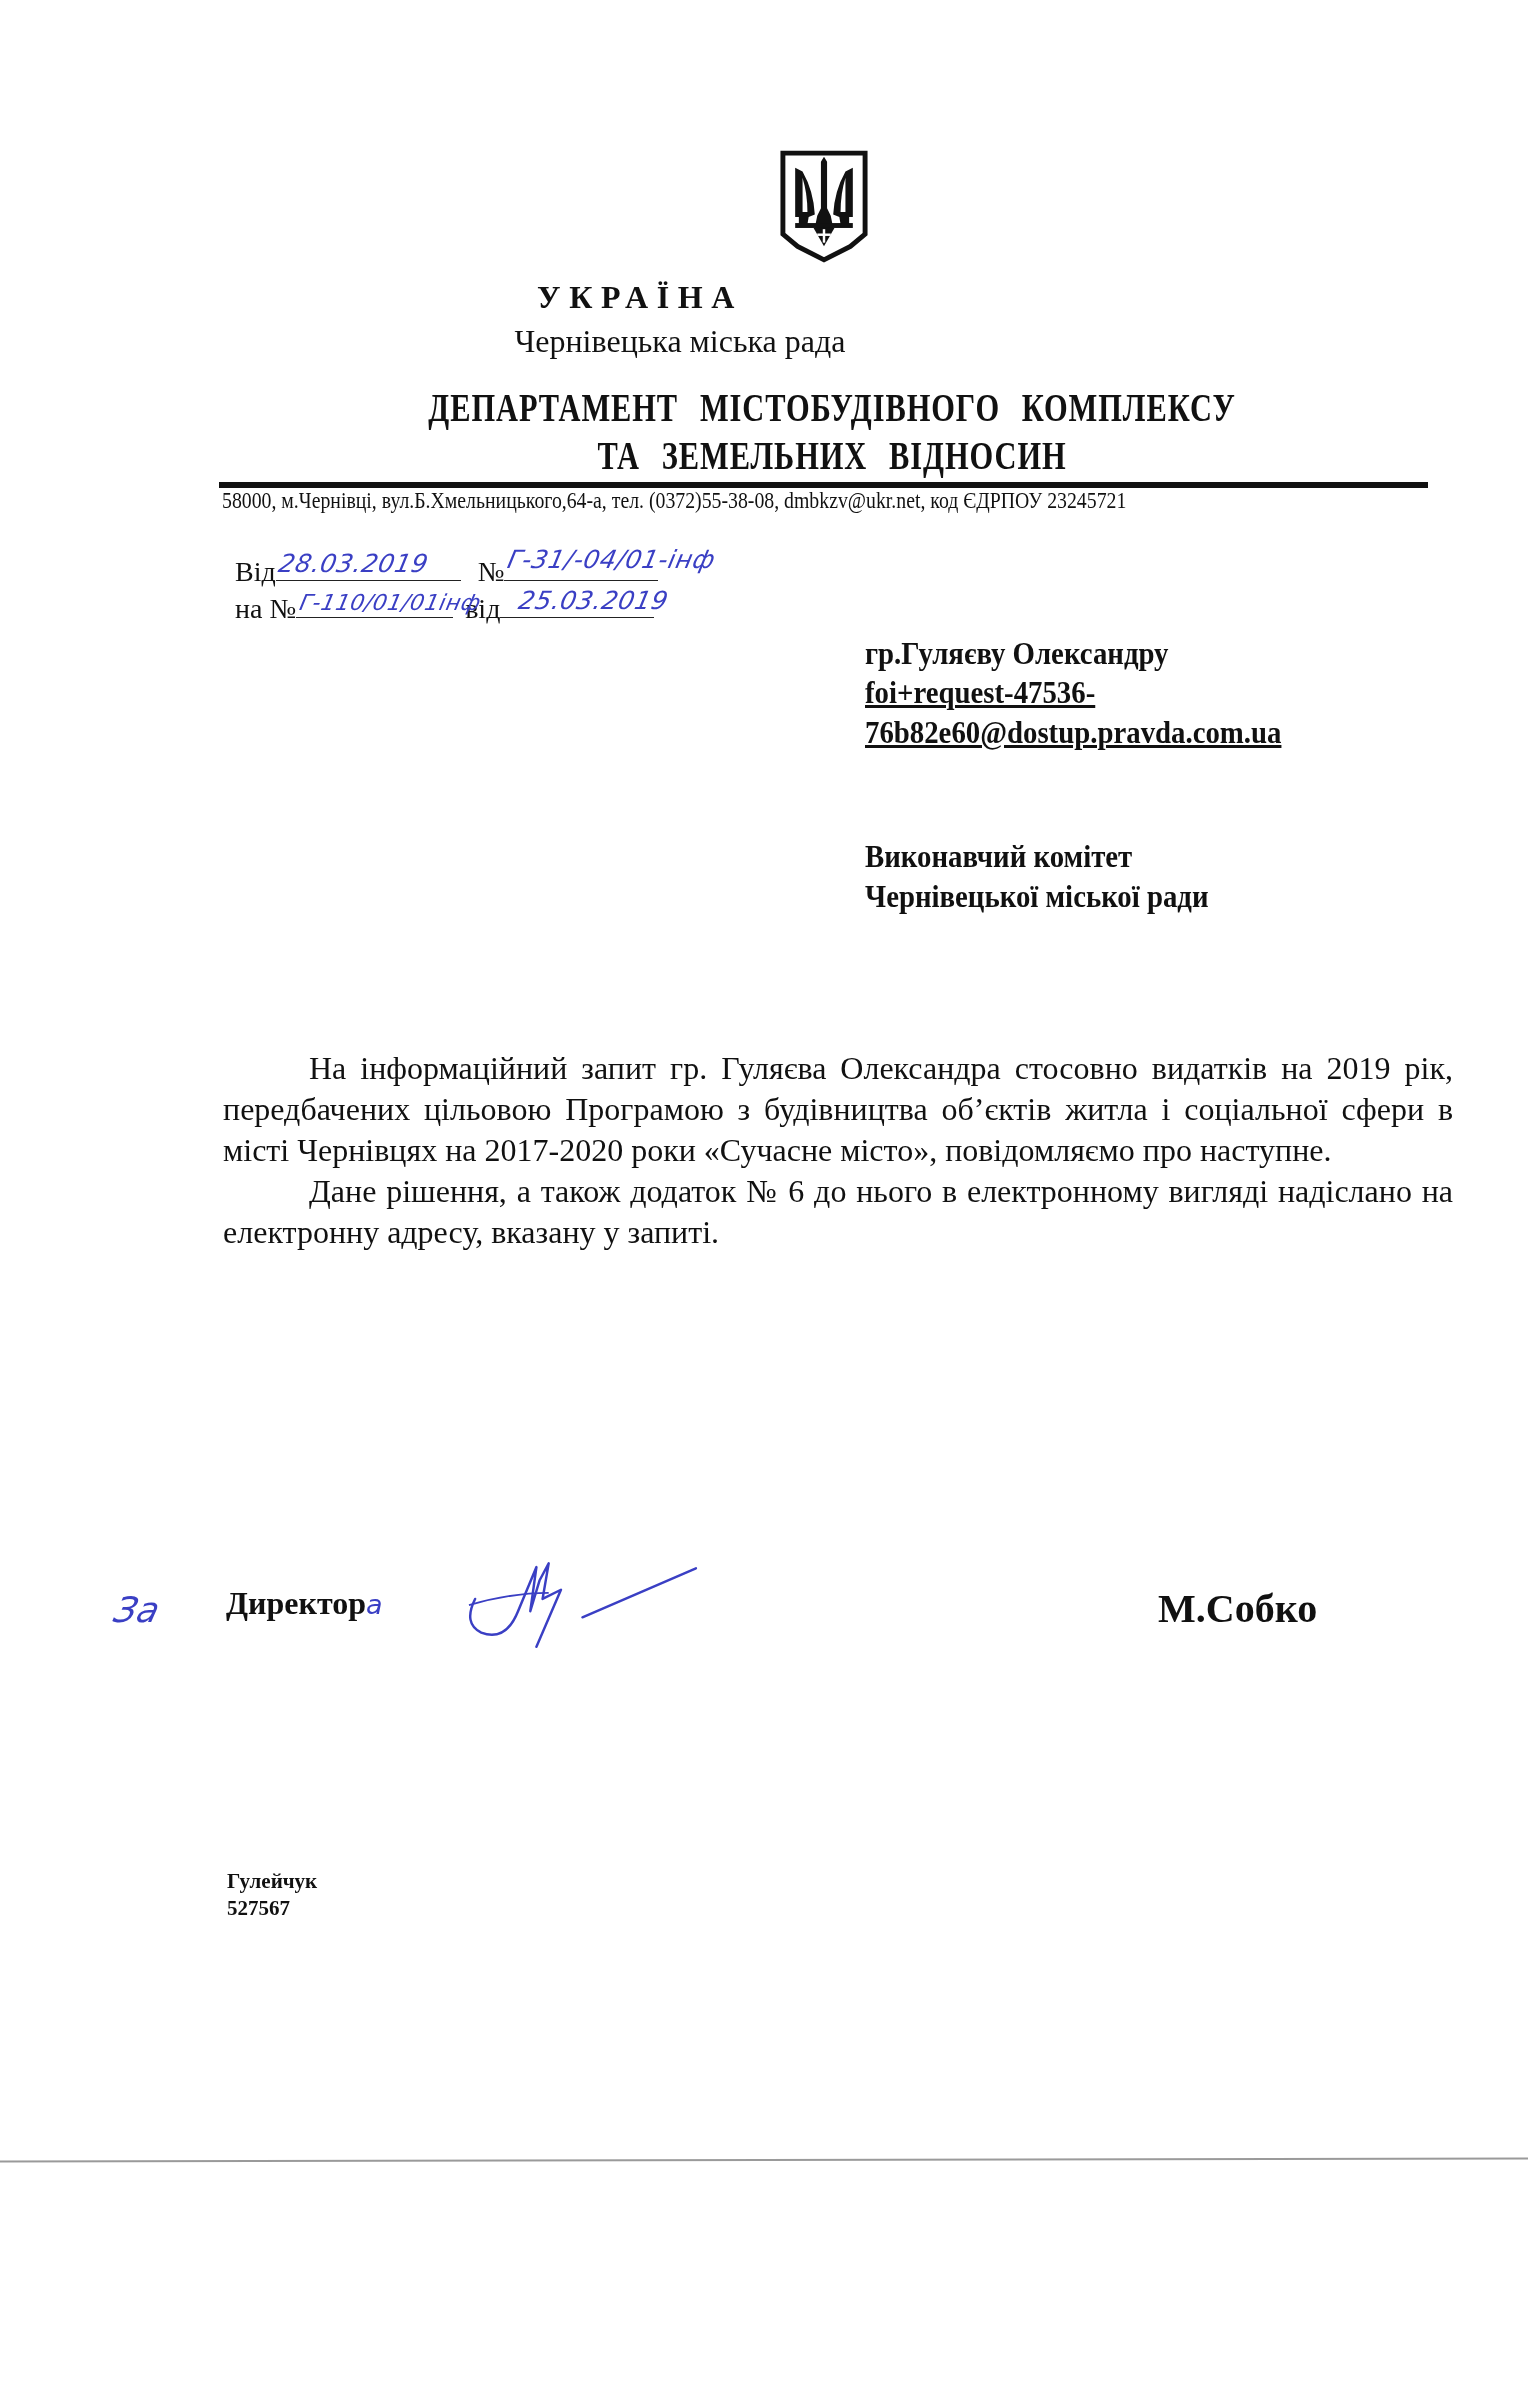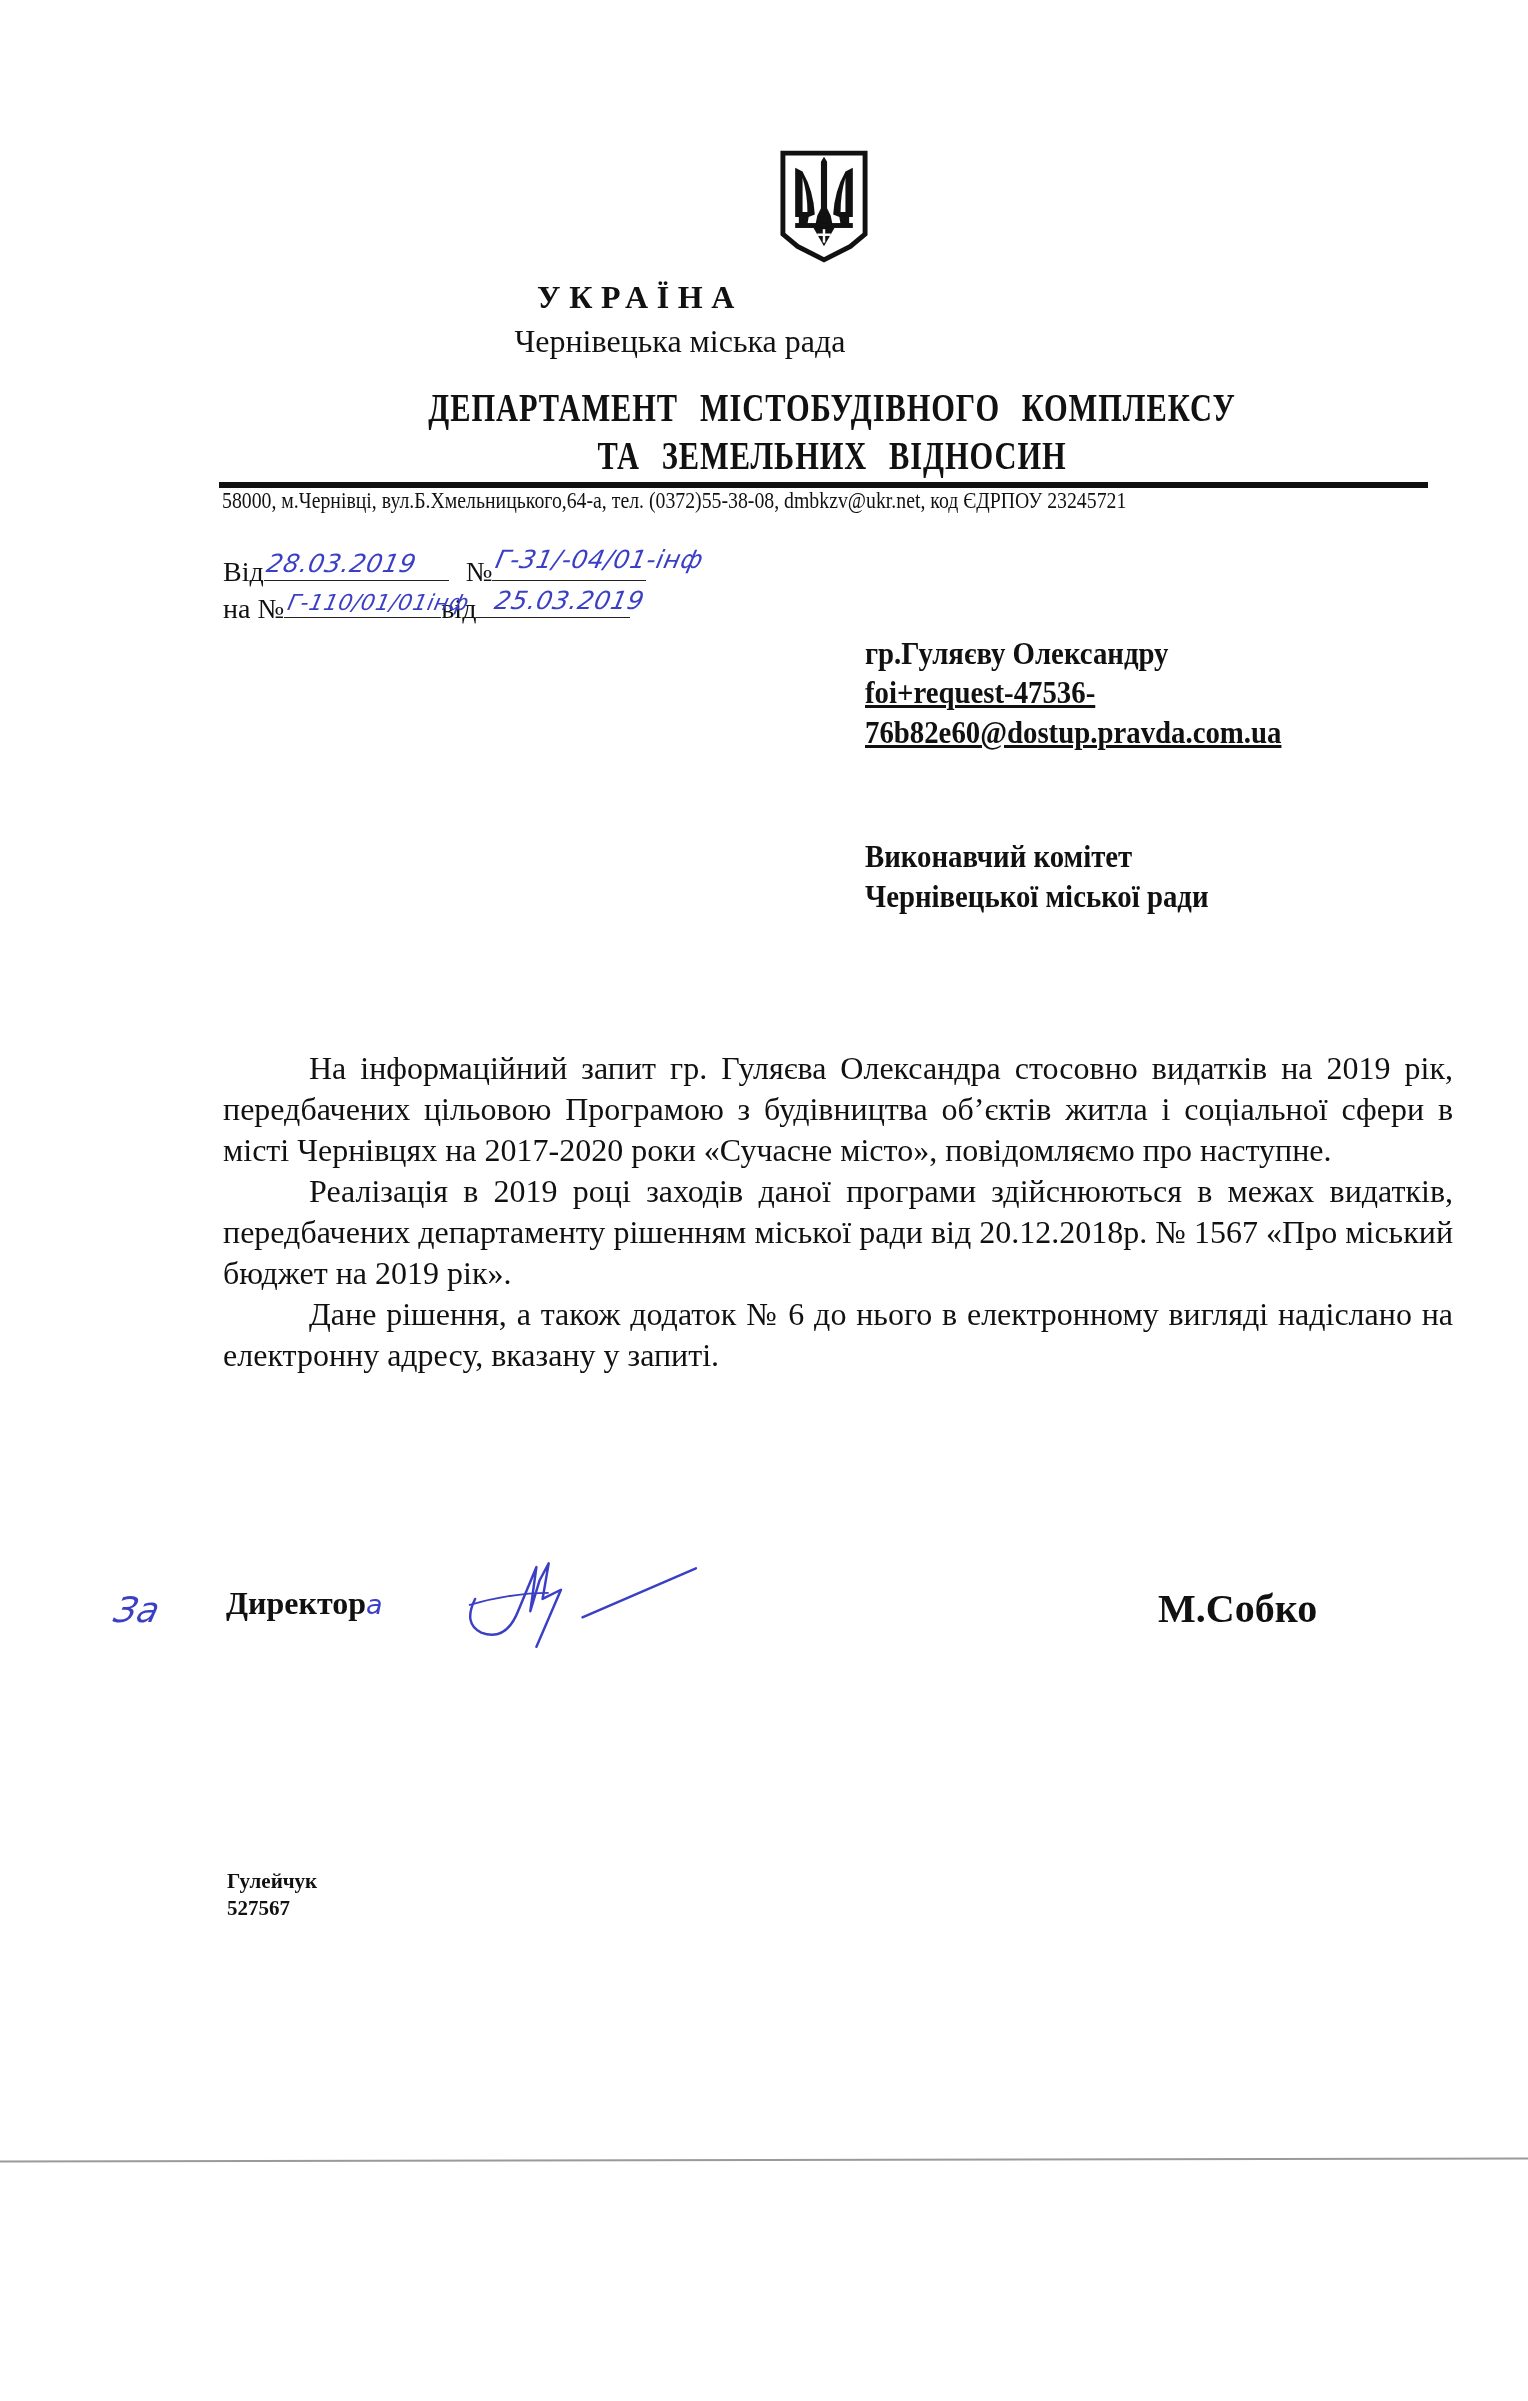--- a/index.html
+++ b/index.html
@@ -12,21 +12,21 @@
   .hdr-country { left:0; width:1280px; top:279px; text-align:center; font-size:32px; font-weight:bold; letter-spacing:8.6px; }
   .hdr-council { left:0; width:1360px; top:323px; text-align:center; font-size:32px; }
   .hdr-dept { left:222px; width:1220px; text-align:center; font-size:39px; font-weight:bold;
               transform:scaleX(0.78); transform-origin:center; letter-spacing:1.2px; word-spacing:17px; }
   .hdr-dept.l1 { top:385px; }
   .hdr-dept.l2 { top:433px; }
   .rule-top { left:219px; width:1209px; top:482px; height:5.5px; background:#111; }
   .hdr-address { left:222px; width:1208px; top:488px; font-size:23px; transform:scaleX(0.86); transform-origin:left; white-space:nowrap; }
   
   .ref-line { font-size:28px; white-space:nowrap; }
-  .ref-line .lbl { display:inline-block; }
+  .ref-line .lbl { display:inline-block;margin-left:12px; }
   .ref-field { display:inline-block; border-bottom:1.2px solid #222; position:relative; height:27px; vertical-align:baseline; }
   .hand { font-family:"DejaVu Sans",sans-serif; font-style:italic; color:#3a3fc4; font-size:25px;
           position:absolute; bottom:2.5px; left:3.7px; white-space:nowrap; letter-spacing:0.6px; transform:skewX(-12deg); }
   
   .addr { left:865px; font-size:32px; font-weight:bold; white-space:nowrap; transform:scaleX(0.9); transform-origin:left; }
   .addr a { color:#111; text-decoration:underline; text-decoration-thickness:2.5px; }
   
   .body-text { left:223px; width:1230px; top:1048px; font-size:32px; line-height:41px; text-align:justify;
                transform:scaleX(1); }
   .body-text p { margin:0; text-indent:86px; }
@@ -73,21 +73,20 @@
 
 <div class="abs addr" style="top:635px;">гр.Гуляєву Олександру</div>
 <div class="abs addr" style="top:674px;"><a>foi+request-47536-</a></div>
 <div class="abs addr" style="top:714px;"><a>76b82e60@dostup.pravda.com.ua</a></div>
 
 <div class="abs addr" style="top:838px;">Виконавчий комітет</div>
 <div class="abs addr" style="top:878px;">Чернівецької міської ради</div>
 
 <div class="abs body-text">
   <p>На інформаційний запит гр. Гуляєва Олександра стосовно видатків на 2019 рік, передбачених  цільовою Програмою з будівництва об’єктів житла і соціальної сфери в місті Чернівцях на 2017-2020 роки «Сучасне місто», повідомляємо про наступне.</p>
-  <p>Реалізація в 2019 році заходів даної програми здійснюються в межах видатків, передбачених департаменту рішенням міської ради від 20.12.2018р. № 1567 «Про міський бюджет на 2019 рік».</p>
   <p>Дане рішення, а також додаток № 6 до нього в електронному вигляді надіслано на електронну адресу, вказану у запиті.</p>
 </div>
 
 <div class="abs sig-za">За</div>
 <div class="abs sig-title"><span>Директор</span><span class="sig-suffix">а</span></div>
 <svg id="signature" class="abs" viewBox="0 0 460 150">
   <path d="M50 70 Q30 110 60 125 Q100 140 120 90 L150 18 L140 90 L155 40 L170 12 L160 70 L190 55 L150 148" fill="none" stroke="#3a3fc4" stroke-width="4" stroke-linecap="round" stroke-linejoin="round"></path>
   <path d="M40 80 Q110 60 170 60" fill="none" stroke="#3a3fc4" stroke-width="3"></path>
   <path d="M225 100 L410 20" fill="none" stroke="#3a3fc4" stroke-width="4" stroke-linecap="round"></path>
 </svg>

